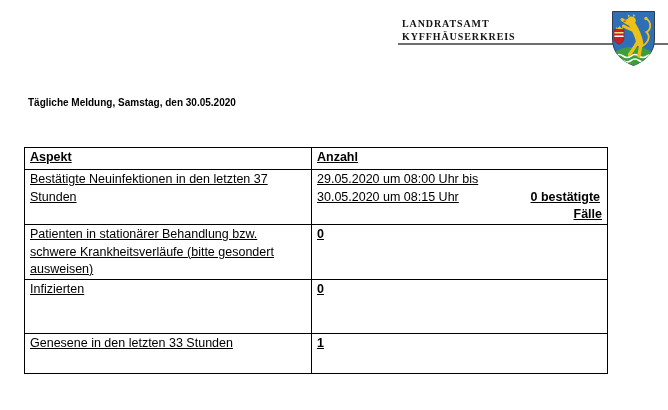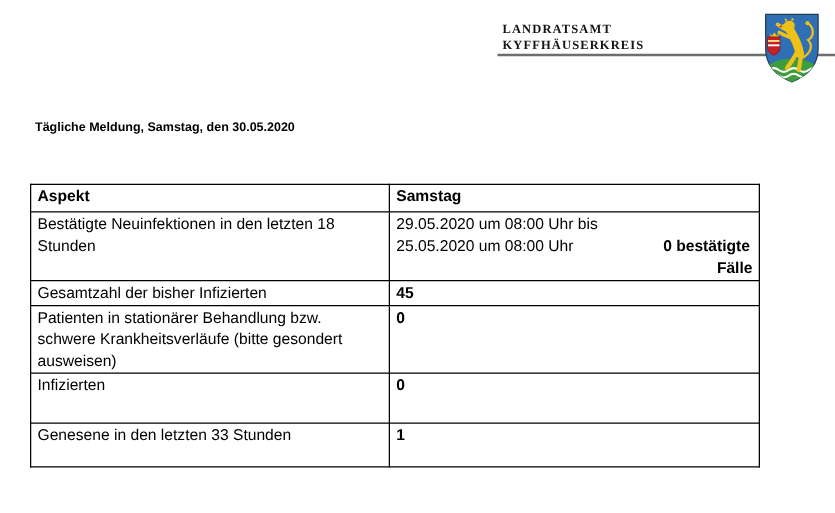--- a/index.html
+++ b/index.html
@@ -36,20 +36,21 @@
     font-size: 12.5px; line-height: 17.5px;
   }
   .report-table col.c-aspekt { width: 287px; }
   .report-table col.c-anzahl { width: 296px; }
   .report-table th, .report-table td {
     border: 1px solid #000;
     padding: 1px 5px 0 5px;
     vertical-align: top;
     text-align: left;
     overflow: hidden;
+    text-decoration: underline;
   }
   .report-table thead tr { height: 22px; }
   .report-table tbody tr:nth-child(1) { height: 55px; }
   .report-table tbody tr:nth-child(2) { height: 18px; }
   .report-table tbody tr:nth-child(3) { height: 54px; }
   .report-table tbody tr:nth-child(4) { height: 40px; }
   .report-table tbody tr:nth-child(5) { height: 35px; }
   .report-table tbody tr:nth-child(6) { height: 24px; }
   .bold { font-weight: bold; text-align: right; }
   .line-split { display: flex; justify-content: space-between; padding-right: 2px; }
@@ -103,38 +104,34 @@
 <div class="report-title">Tägliche Meldung, Samstag, den 30.05.2020</div>
 
 <table class="report-table">
   <colgroup>
       <col class="c-aspekt">
       <col class="c-anzahl">
     </colgroup>
   <thead>
     <tr>
       <th>Aspekt</th>
-      <th>Samstag</th>
+      <th>Anzahl</th>
     </tr>
   </thead>
   <tbody>
     <tr>
-      <td>Bestätigte Neuinfektionen in den letzten 18 Stunden</td>
+      <td>Bestätigte Neuinfektionen in den letzten 37 Stunden</td>
       <td>
         <div>29.05.2020 um 08:00 Uhr bis</div>
         <div class="line-split">
-          <span>25.05.2020 um 08:00 Uhr</span>
+          <span>30.05.2020 um 08:15 Uhr</span>
           <span class="bold">0 bestätigte</span>
         </div>
         <div class="bold">Fälle</div>
       </td>
-    </tr>
-    <tr>
-      <td>Gesamtzahl der bisher Infizierten</td>
-      <td class="bold">45</td>
     </tr>
     <tr>
       <td>Patienten in stationärer Behandlung bzw. schwere Krankheitsverläufe (bitte gesondert ausweisen)</td>
       <td class="bold">0</td>
     </tr>
     <tr>
       <td>Infizierten</td>
       <td class="bold">0</td>
     </tr>
     <tr>

